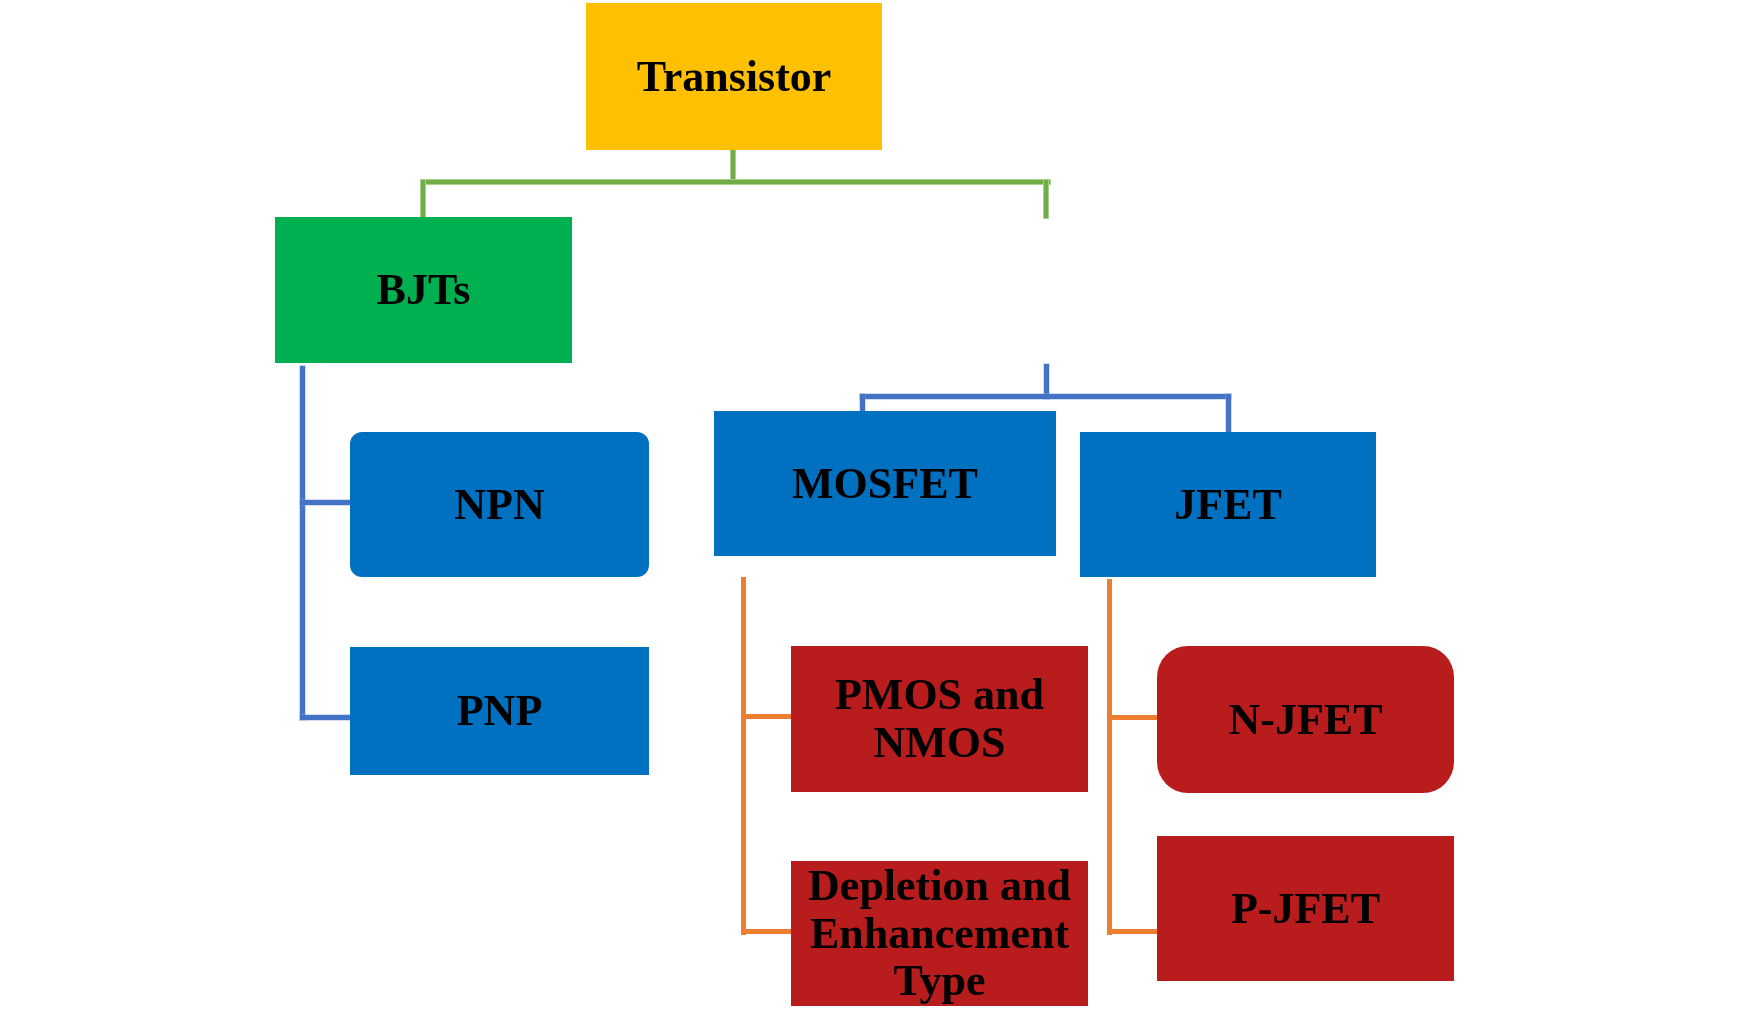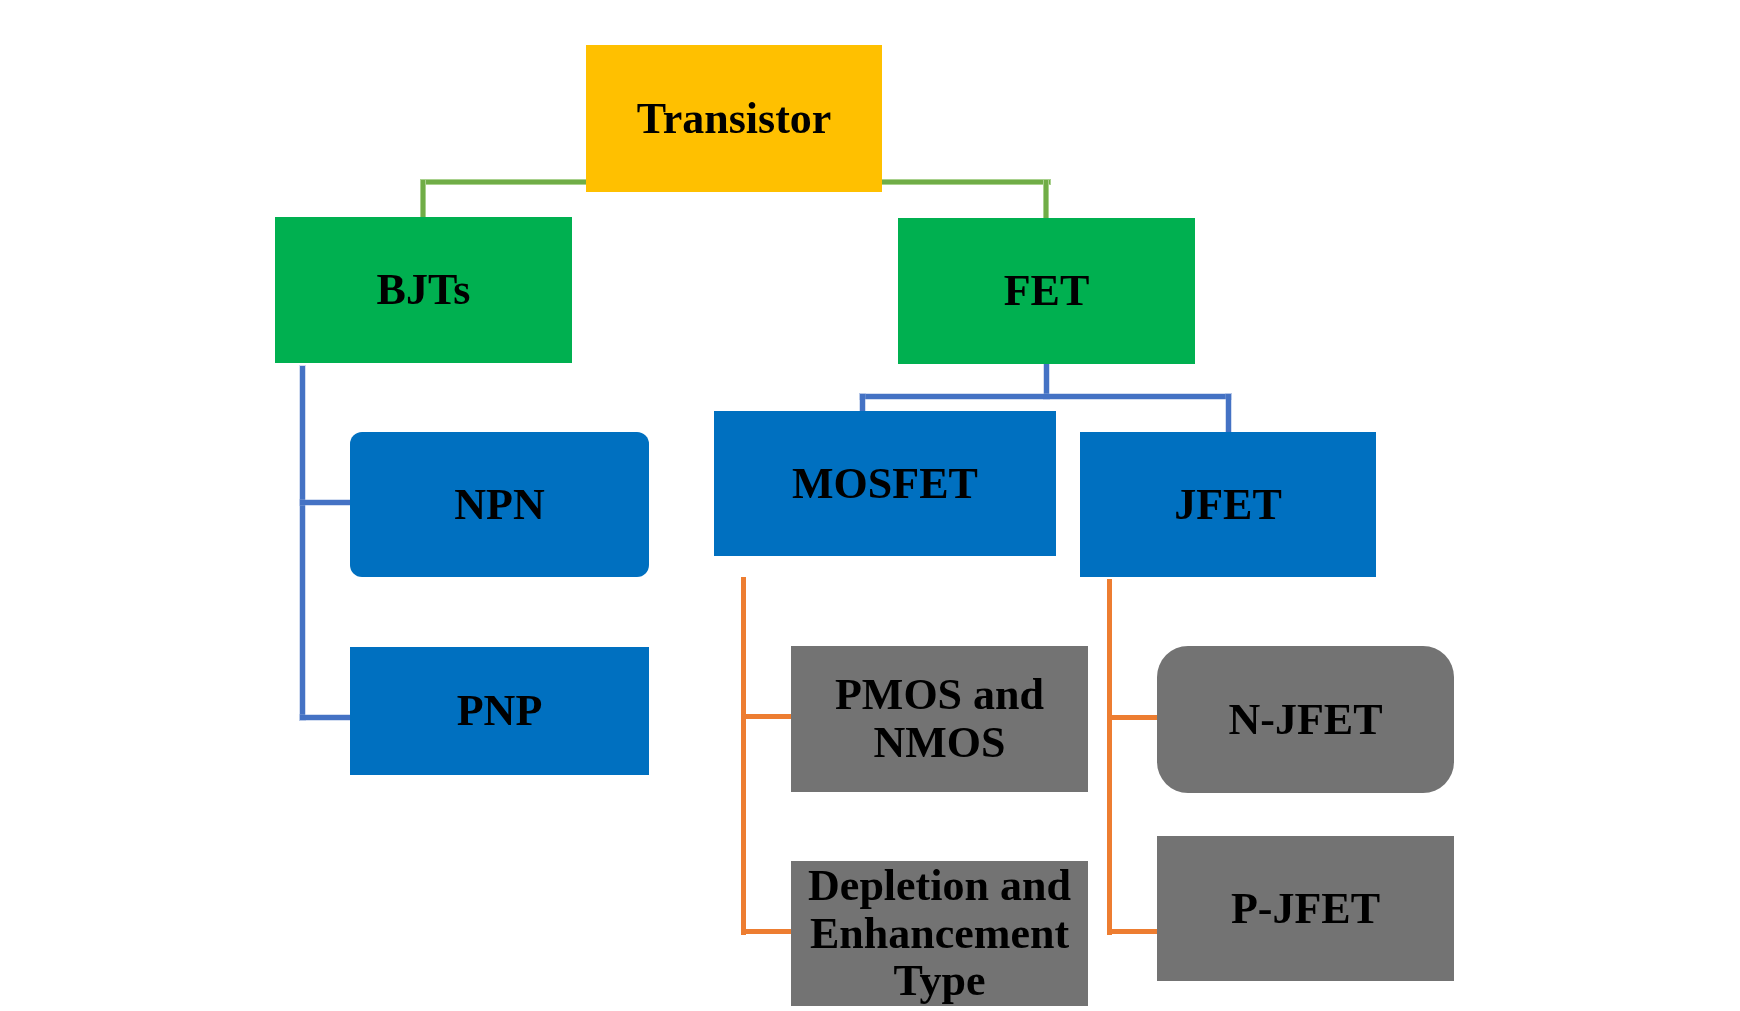--- a/index.html
+++ b/index.html
@@ -21,24 +21,24 @@
     align-items: center;
     justify-content: center;
     text-align: center;
     font-weight: bold;
     font-size: 44px;
     line-height: 1.08;
     color: #000000;
     padding: 0 8px;
     box-sizing: border-box;
   }
-  .fill-gold   { background: #FFC000; margin-top: 42px; }
+  .fill-gold   { background: #FFC000; }
   .fill-green  { background: #00B050; }
   .fill-blue   { background: #0070C0; }
-  .fill-orange { background: #737373; }
+  .fill-orange { background: #b91c1c; }
   .line {
     position: absolute;
   }
   .line-green  { background: #70AD47; box-shadow: 0 0 0 1px #A9D18E; }
   .line-blue   { background: #4472C4; box-shadow: 0 0 0 1px #8FAADC66; }
   .line-orange { background: #ED7D31; }
 </style>
 </head>
 <body>
 
@@ -67,23 +67,20 @@
   <div class="line line-orange" style="left:1107px; top:929px; width:50px; height:5px;"></div>
 
   <div class="node fill-gold" style="left:586px; top:3px; width:296px; height:147px;">
     <span>Transistor</span>
   </div>
 
   <div class="node fill-green" style="left:275px; top:217px; width:297px; height:146px;">
     <span>BJTs</span>
   </div>
 
-  <div class="node fill-green" style="left:898px; top:218px; width:297px; height:146px;">
-    <span>FET</span>
-  </div>
 
   <div class="node fill-blue" style="left:350px; top:432px; width:299px; height:145px;border-radius:12px;">
     <span>NPN</span>
   </div>
 
   <div class="node fill-blue" style="left:350px; top:647px; width:299px; height:128px;">
     <span>PNP</span>
   </div>
 
   <div class="node fill-blue" style="left:714px; top:411px; width:342px; height:145px;">

